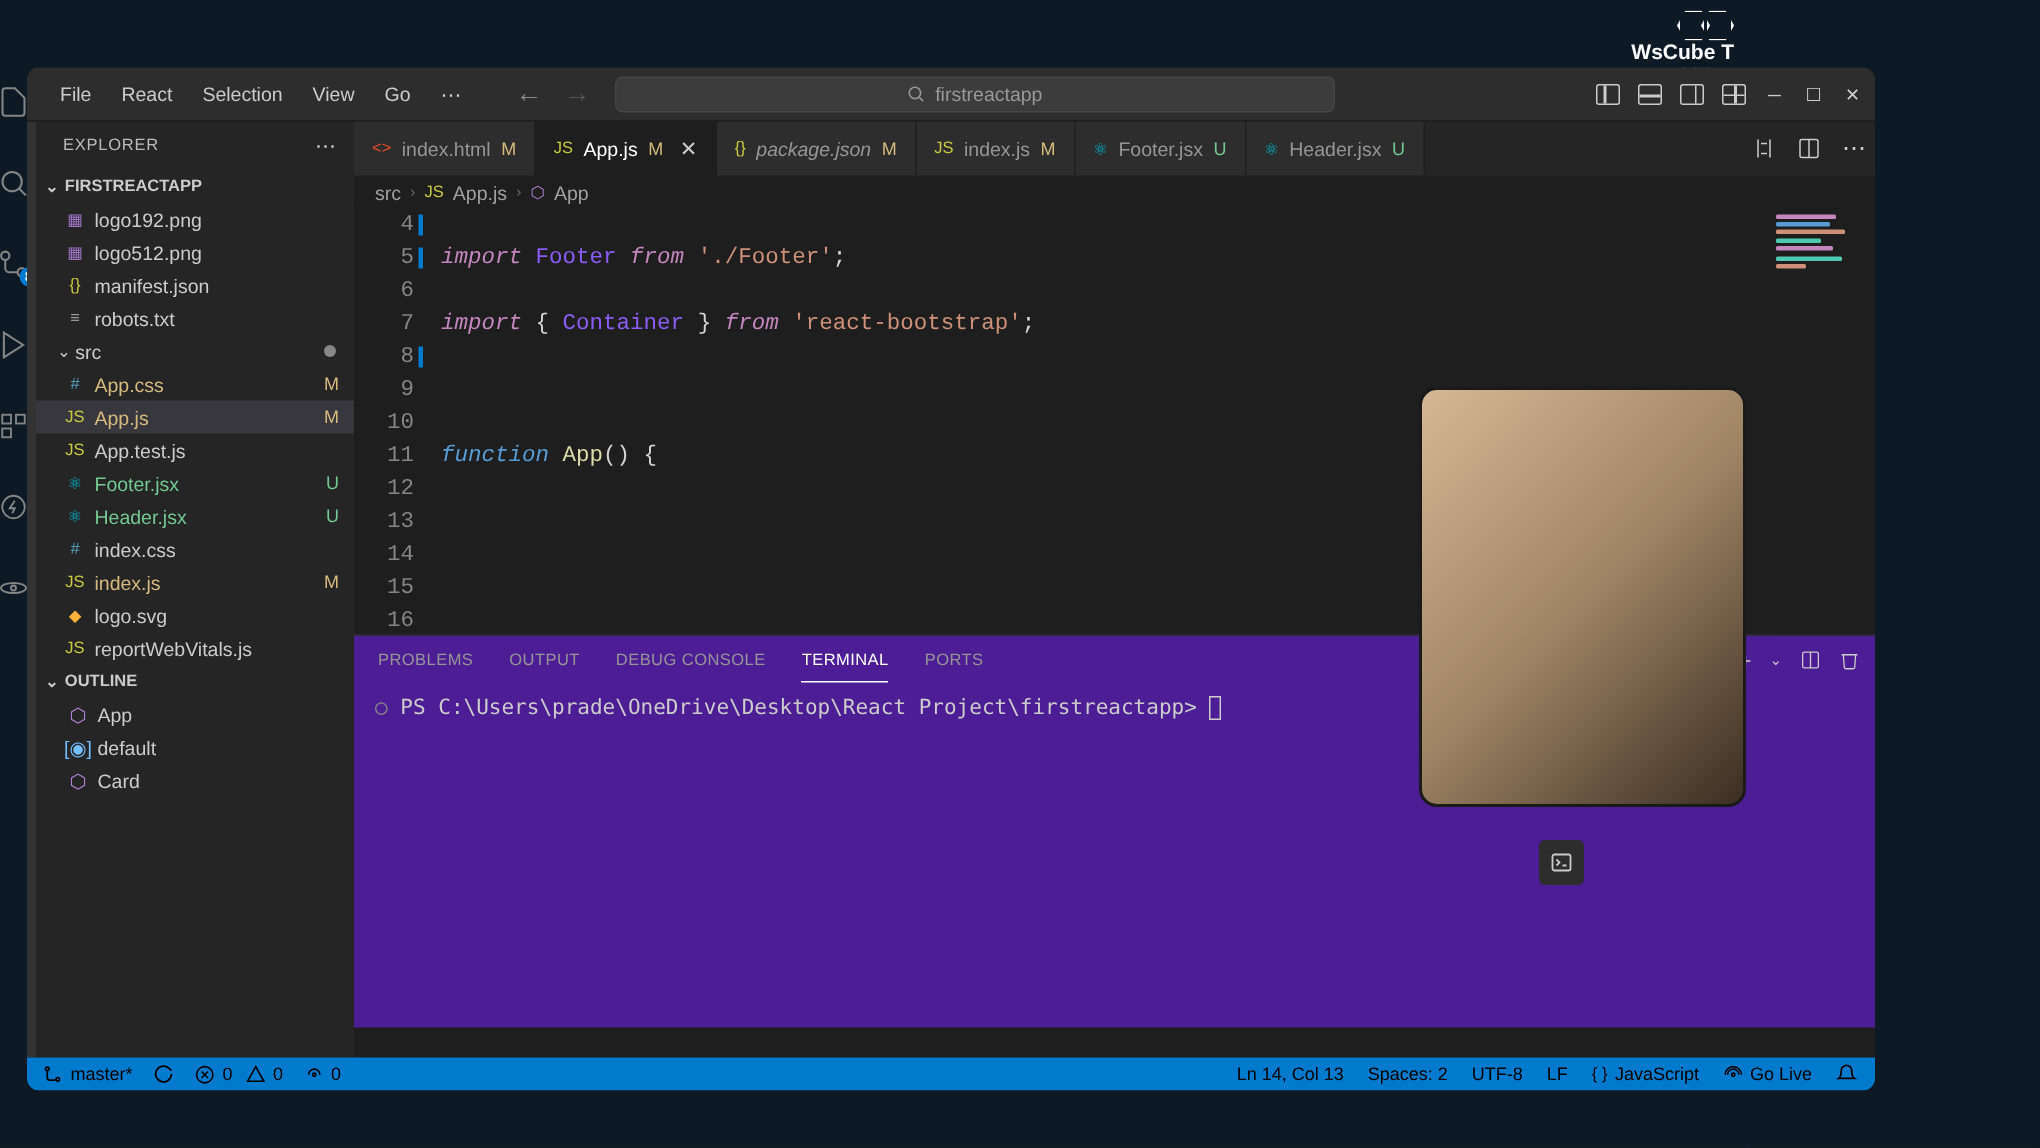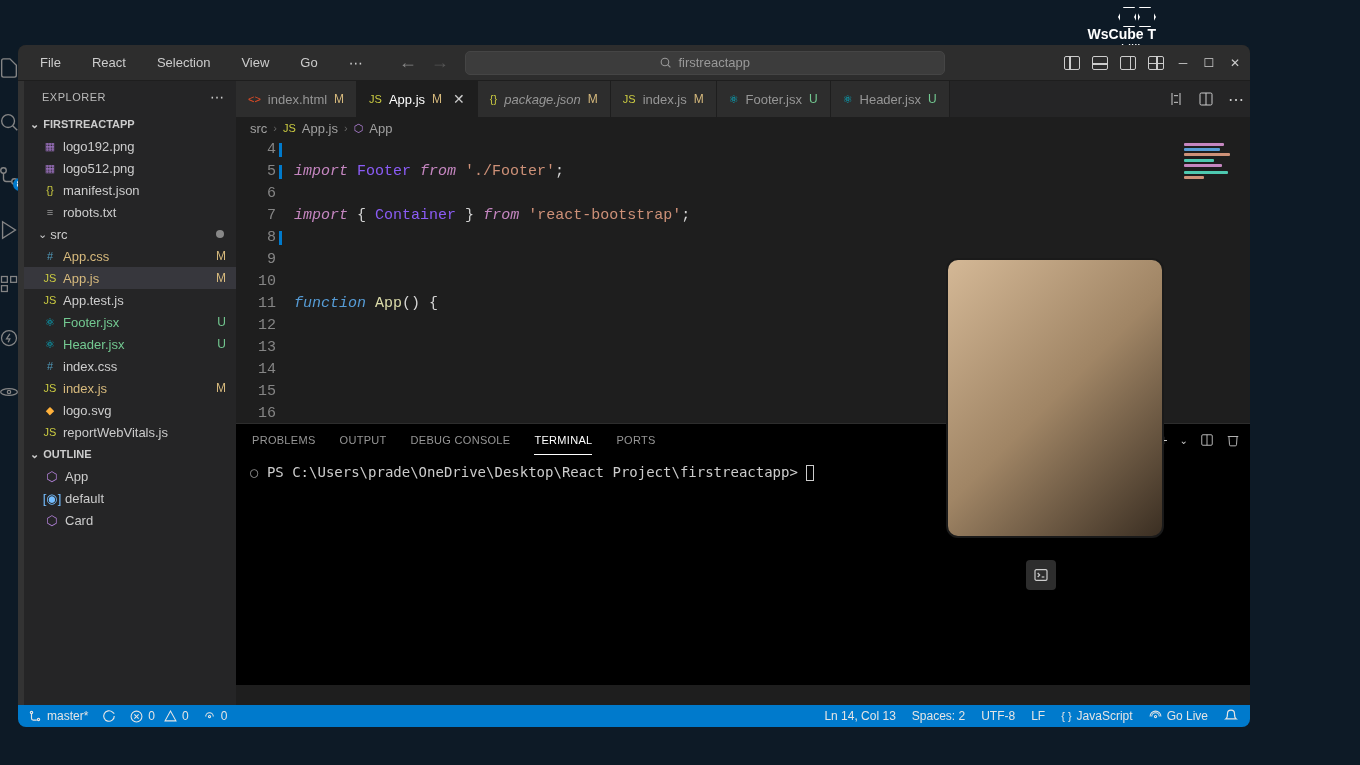--- a/index.html
+++ b/index.html
@@ -35,21 +35,21 @@
   background: #2d2d2d;
   display: flex;
   align-items: center;
   padding: 0 8px;
   border-bottom: 1px solid #1e1e1e;
   position: relative;
 }
 .menu-items {
   display: flex;
   align-items: center;
-  gap: 15px;
+  gap: 4px;
   margin-left: 6px;
 }
 .menu-item {
   padding: 4px 8px;
   font-size: 13px;
   color: #ccc;
   cursor: pointer;
 }
 .menu-dots {
   padding: 4px 8px;
@@ -307,21 +307,21 @@
   background: #1e1e1e;
 }
 .minimap-bar {
   position:absolute;
   left:4px;
   height:3px;
   border-radius:1px;
 }
 .panel {
   height: 262px;
-  background: #000000;
+  background: #4c1d95;
   border-top: 1px solid #2d2d2d;
   display: flex;
   flex-direction: column;
 }
 .panel-tabs {
   height: 32px;
   display: flex;
   align-items: center;
   padding: 0 16px;
   gap: 24px;
@@ -352,21 +352,21 @@
   font-family: Consolas, monospace;
   font-size: 14px;
   color: #ccc;
 }
 .statusbar {
   height: 22px;
   background: #007acc;
   display: flex;
   align-items: center;
   padding: 0 10px;
-  color: #e5e5e5;
+  color: #000000;
   font-size: 12px;
   gap: 14px;
   position: relative;
 }
 .statusbar-right {
   position: absolute;
   right: 12px;
   display: flex;
   gap: 16px;
   align-items:center;

